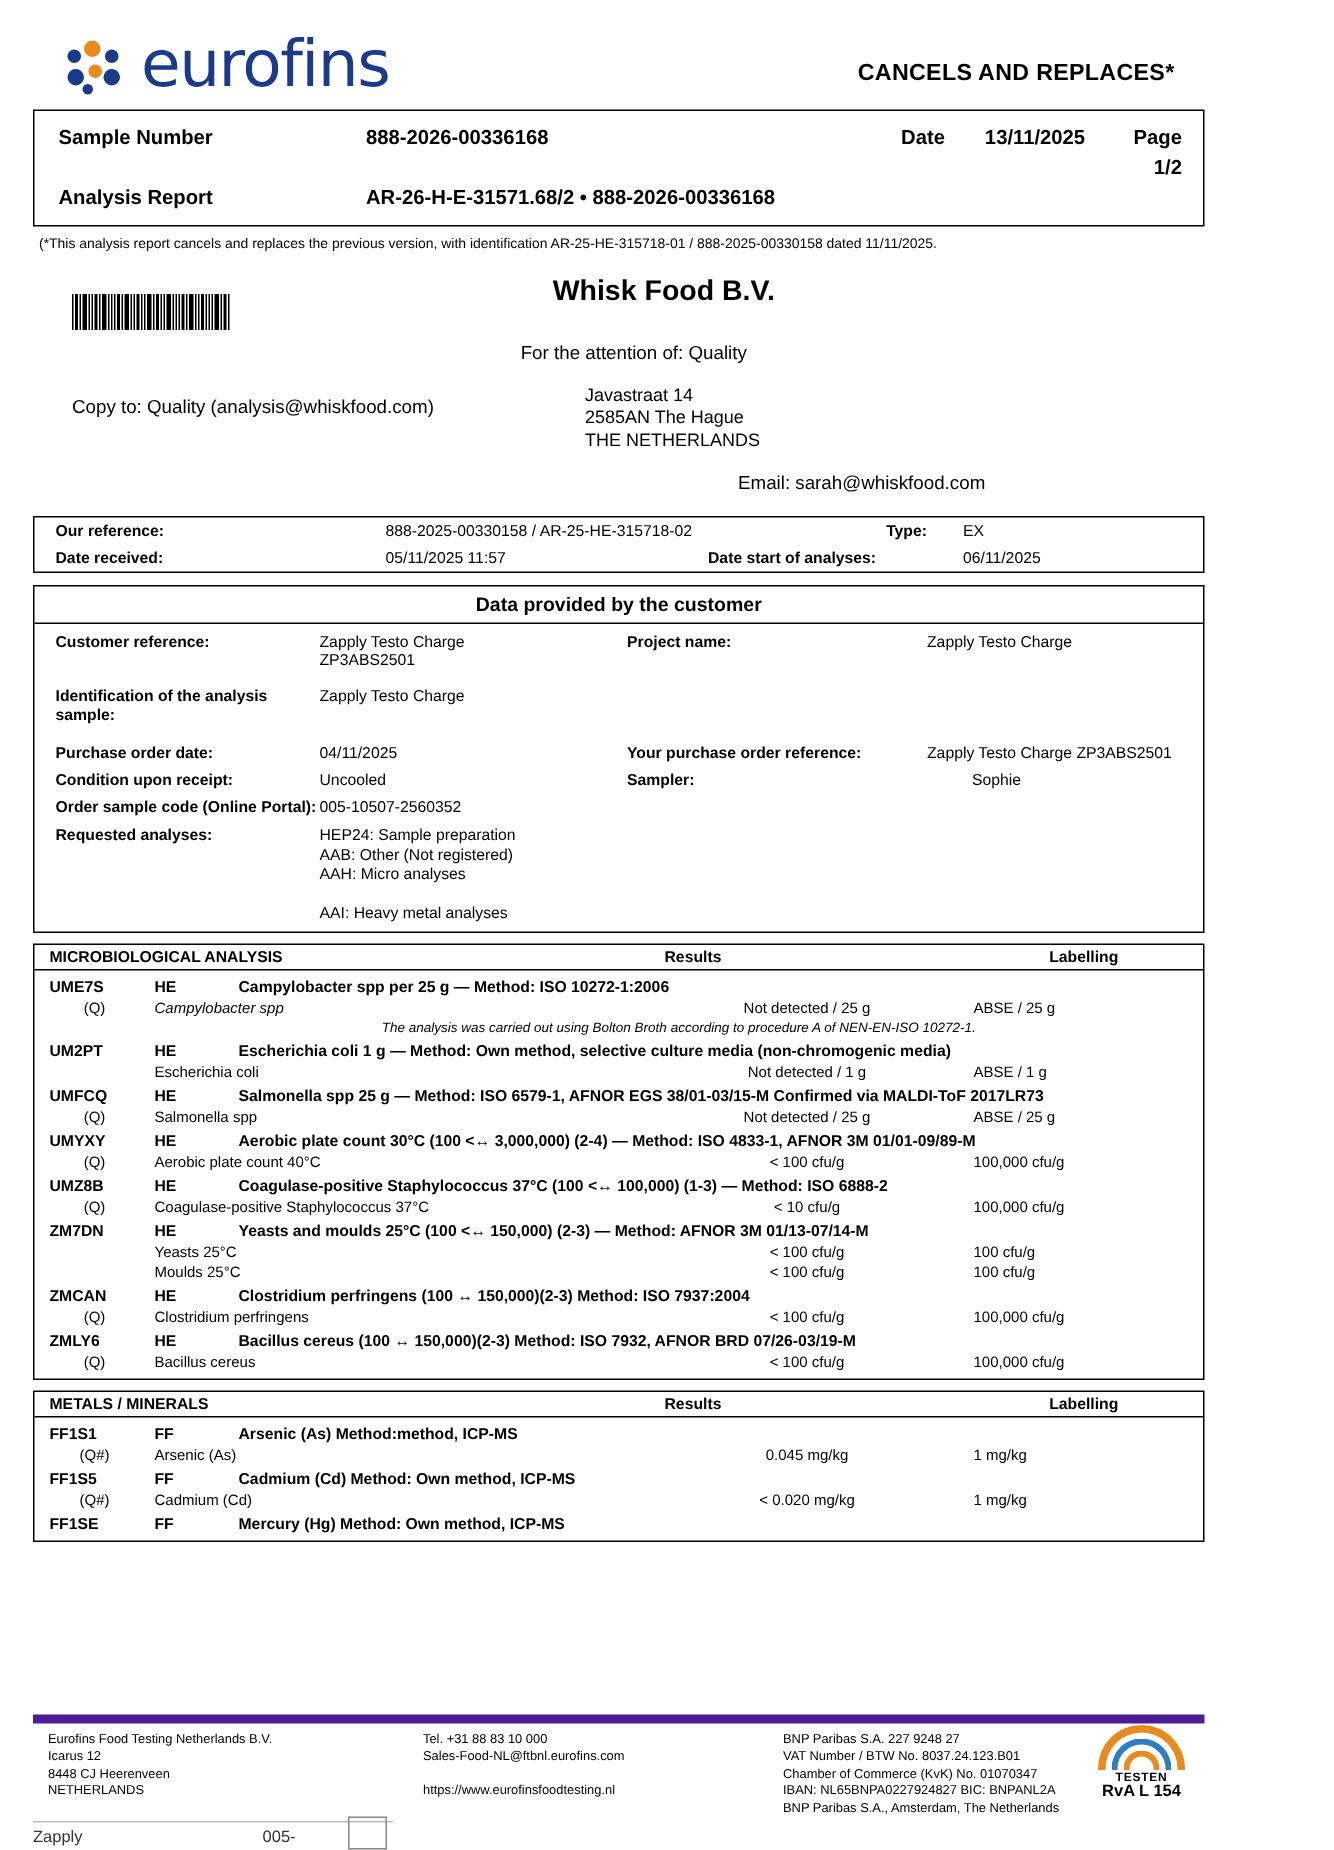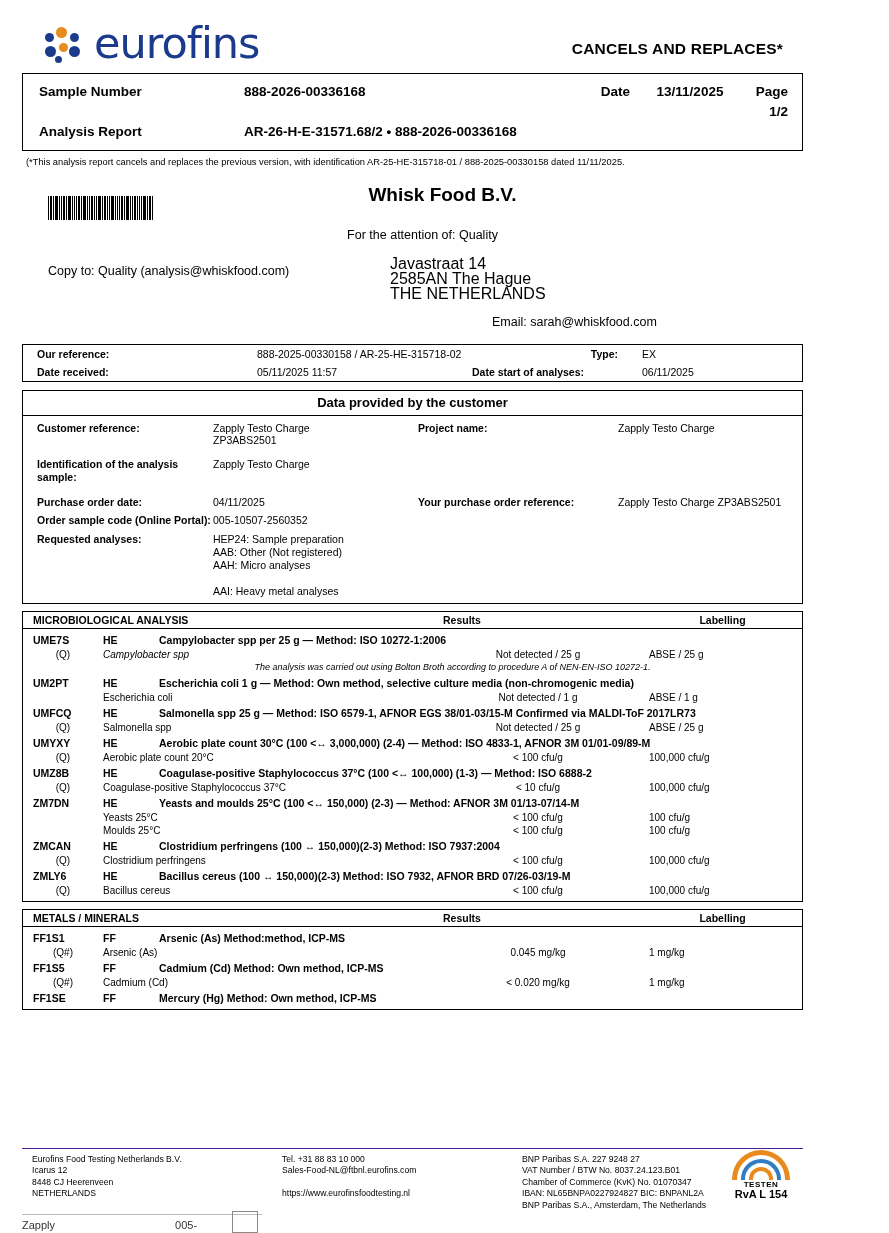--- a/index.html
+++ b/index.html
@@ -50,21 +50,21 @@
 
   .note { font-size:9.3px; padding:5px 0 0 4px; line-height:12px; }
 
   
   .addr-zone { position:relative; height:160px; }
   .barcode { position:absolute; left:26px; top:12px; height:24px; display:flex; gap:0; }
   .barcode span { display:block; width:1px; height:24px; background:#000; margin-right:1px; }
   .company { text-align:center; font-weight:bold; font-size:19px; margin-top:16px; padding-left:60px;}
   .attn { text-align:center; font-size:12.5px; margin-top:22px; padding-left:20px;}
   .copyto { position:absolute; left:26px; top:80px; font-size:12.5px; }
-  .addr { position:absolute; left:368px; top:72px; font-size:16px; line-height:15px;}
+  .addr { position:absolute; left:368px; top:72px; font-size:12px; line-height:15px;}
   .email { position:absolute; left:470px; top:131px; font-size:12.5px;}
 
   
   .tbl { border:1.5px solid #000; font-size:10.5px; }
   .tbl.tight { margin-top:8px; }
   .ref-row { display:flex; padding:3px 0; }
   .ref-row .k { width:190px; padding-left:14px; font-weight:bold; }
   .ref-row .v { width:215px;margin-left:44px; }
   .ref-row .k2 { width:170px; font-weight:bold; }
   .ref-row .v2 { flex:1; }
@@ -93,21 +93,21 @@
 
   .m-row { display:flex; font-size:10px; padding:1px 0; align-items:baseline; }
   .m-row .q { width:80px; text-align:center; }
   .m-row .name { width:330px; }
   .m-row .res { width:210px; text-align:center; }
   .m-row .lab { flex:1; padding-left:6px; }
   .m-row.italic .name { font-style:italic; }
   .m-note { font-size:9px; font-style:italic; padding:1px 0 2px 80px;text-align:center; }
 
   
-  .footer { position:absolute; left:22px; right:22px; bottom:22px; border-top:1px solid #4c1d95; padding-top:5px; }
+  .footer { position:absolute; left:22px; right:22px; bottom:22px; border-top:6px solid #4c1d95; padding-top:5px; }
   .footer-inner { display:flex; font-size:8.6px; line-height:11.5px; }
   .fcol1 { width:260px; padding-left:10px;}
   .fcol2 { width:240px; }
   .fcol3 { flex:1; }
   .fcol4 { width:78px; position:relative; }
   .rva { position:absolute; right:4px; top:-8px; text-align:center; width:76px; }
   .rva-arc { width:60px; height:34px; margin:0 auto; position:relative; }
   .rva-arc b { position:absolute; bottom:0; border-radius:60px 60px 0 0; border-style:solid; border-bottom:none; }
   .a1 { width:58px;height:30px; left:1px; border-width:5px; border-color:#e98a1f; }
   .a2 { width:40px;height:21px; left:10px; border-width:4px; border-color:#2f7ec4; }
@@ -246,20 +246,26 @@
         <div class="v">Zapply Testo Charge</div>
       </div>
       <div class="small-gap"></div>
       <div class="cust-row">
         <div class="k">Purchase order date:</div>
         <div class="v">04/11/2025</div>
         <div class="k2">Your purchase order reference:</div>
         <div class="v2">Zapply Testo Charge ZP3ABS2501</div>
       </div>
       <div class="cust-row">
+        <div class="k">Condition upon receipt:</div>
+        <div class="v">Uncooled</div>
+        <div class="k2">Sampler:</div>
+        <div class="v2" style="padding-left:30px;">Sophie</div>
+      </div>
+      <div class="cust-row">
         <div class="k" style="line-height:13px;">Order sample code (Online Portal):</div>
         <div class="v">005-10507-2560352</div>
       </div>
       <div class="cust-row" style="min-height:70px;">
         <div class="k">Requested analyses:</div>
         <div class="v" id="req-list" style="line-height:13px;">
             <div>HEP24: Sample preparation</div>
             <div>AAB: Other (Not registered)</div>
             <div>AAH: Micro analyses</div>
             <div>&nbsp;</div>
@@ -310,21 +316,21 @@
           <div class="res">Not detected / 25 g</div>
           <div class="lab">ABSE / 25 g</div>
         </div>
         <div class="m-head">
           <div class="code">UMYXY</div>
           <div class="he">HE</div>
           <div class="desc">Aerobic plate count 30°C (100 &lt;↔ 3,000,000) (2-4) — Method: ISO 4833-1, AFNOR 3M 01/01-09/89-M</div>
         </div>
         <div class="m-row">
           <div class="q">(Q)</div>
-          <div class="name">Aerobic plate count 20°C</div>
+          <div class="name">Aerobic plate count 40°C</div>
           <div class="res">&lt; 100 cfu/g</div>
           <div class="lab">100,000 cfu/g</div>
         </div>
         <div class="m-head">
           <div class="code">UMZ8B</div>
           <div class="he">HE</div>
           <div class="desc">Coagulase-positive Staphylococcus 37°C (100 &lt;↔ 100,000) (1-3) — Method: ISO 6888-2</div>
         </div>
         <div class="m-row">
           <div class="q">(Q)</div>

